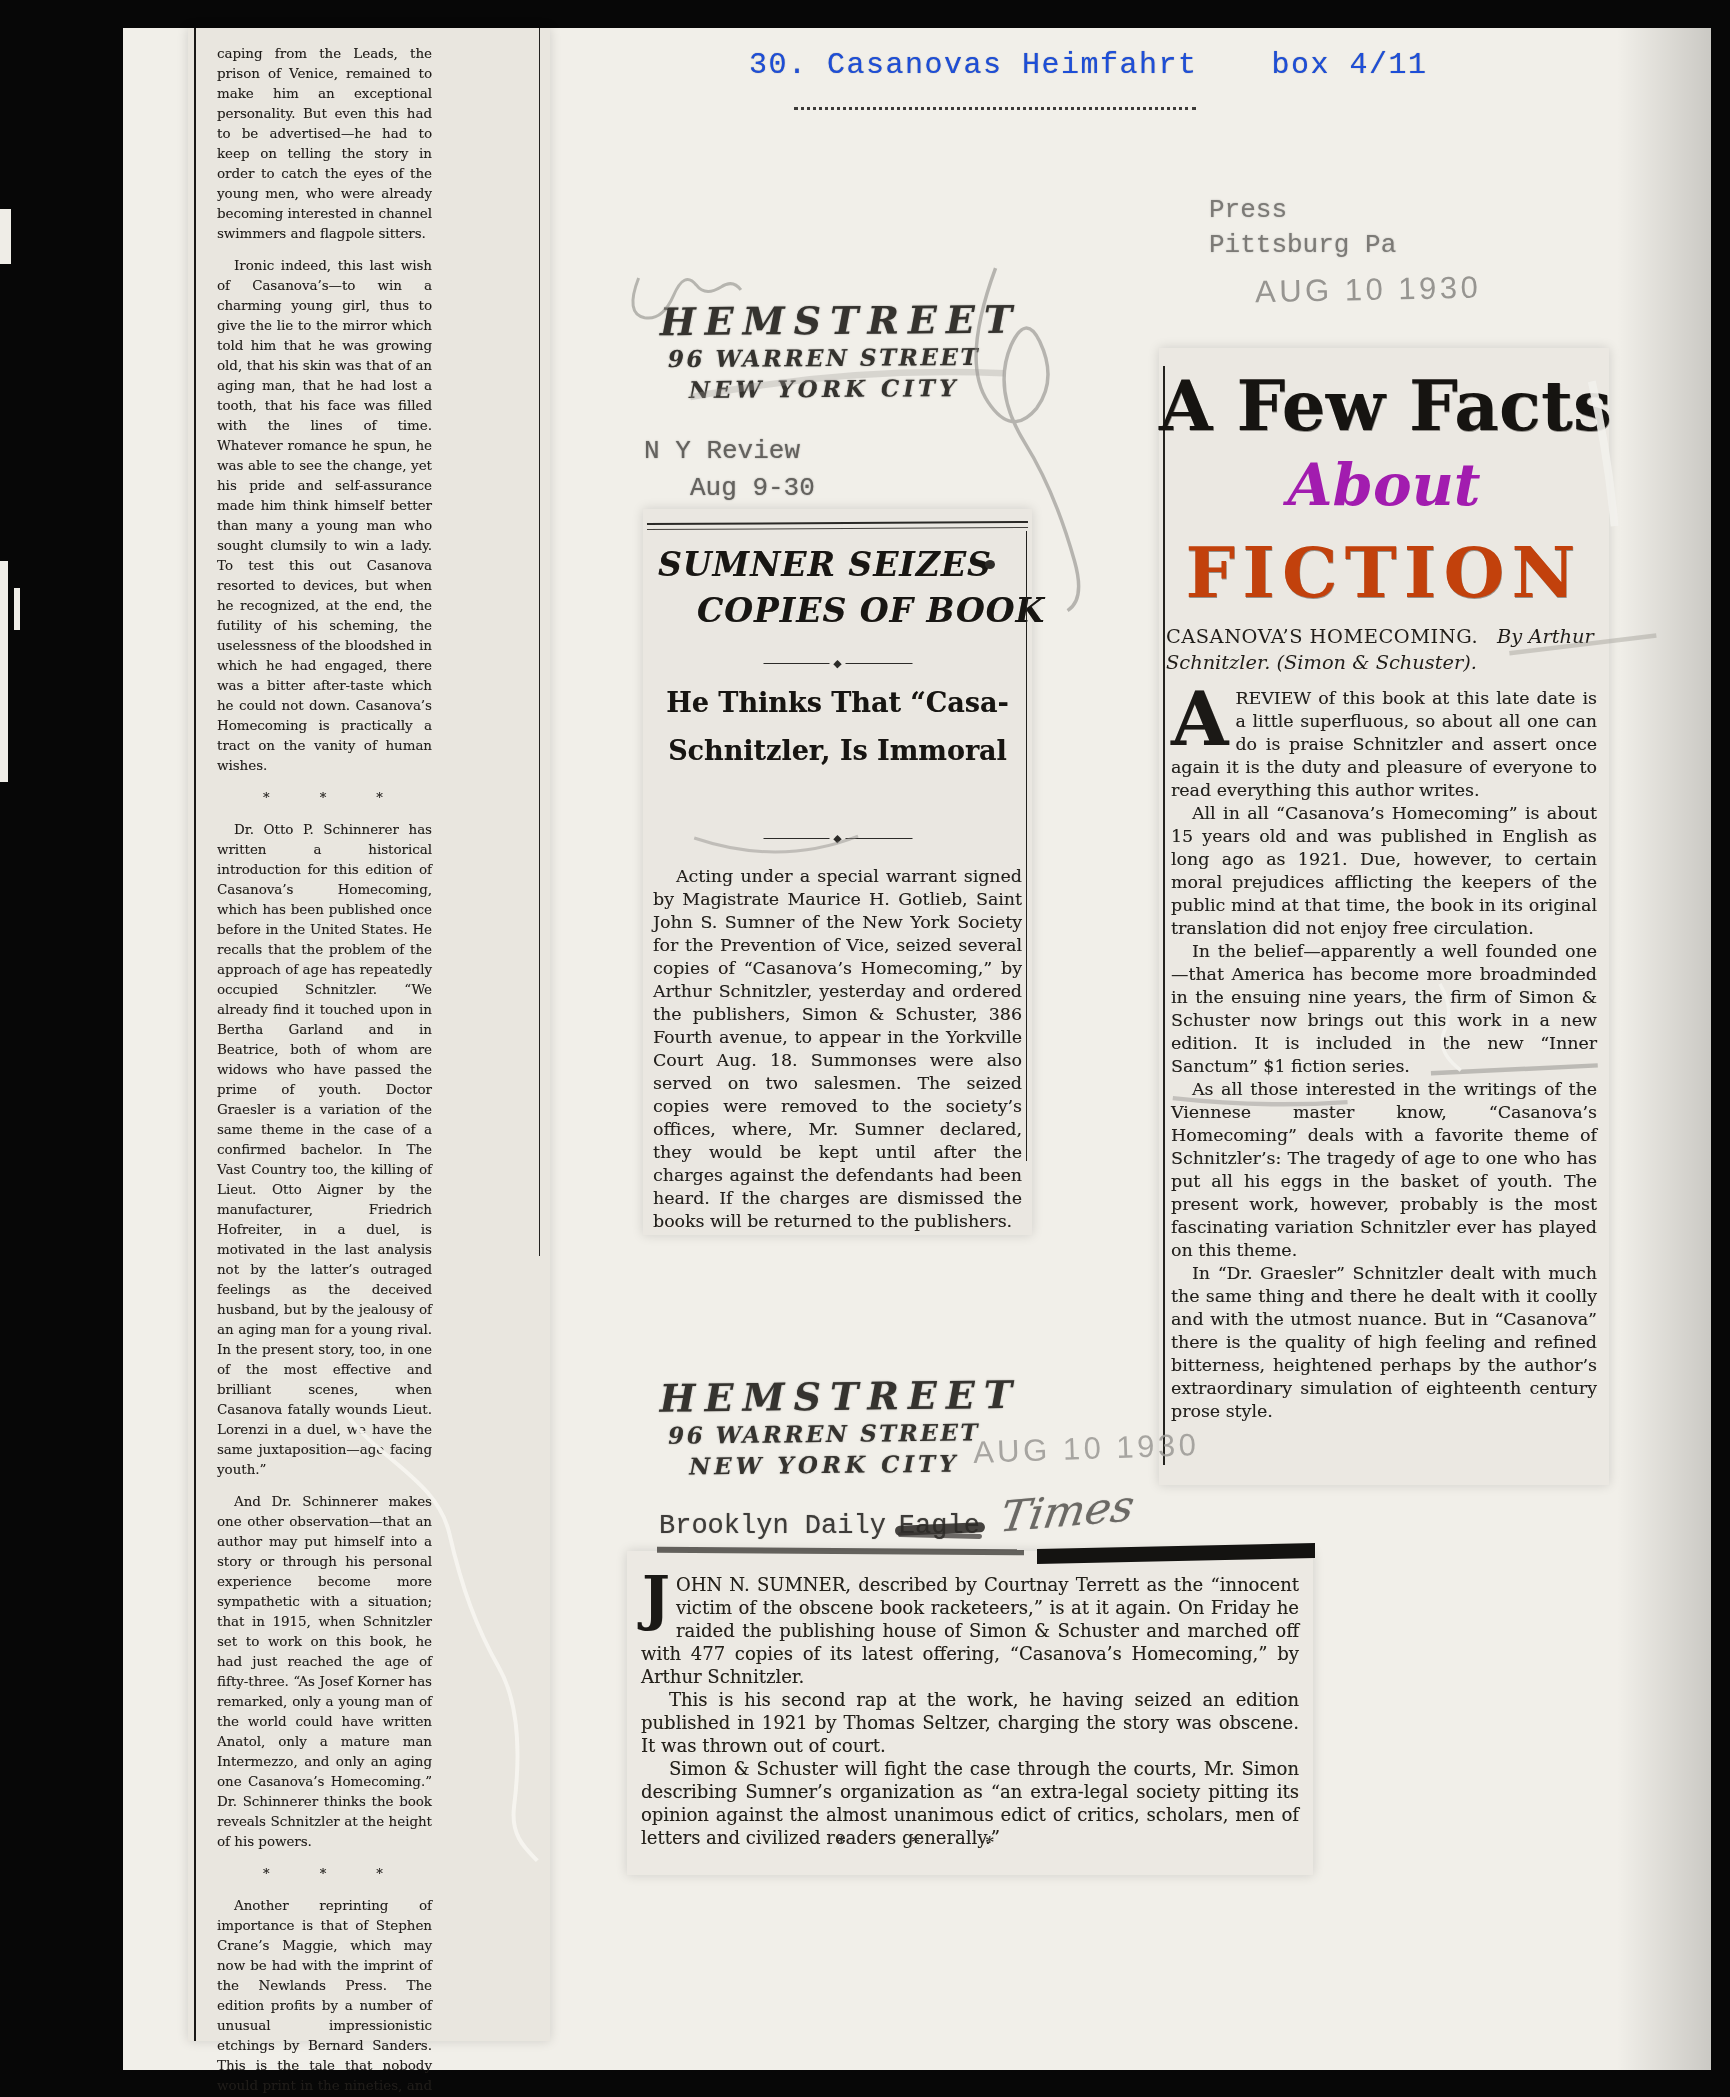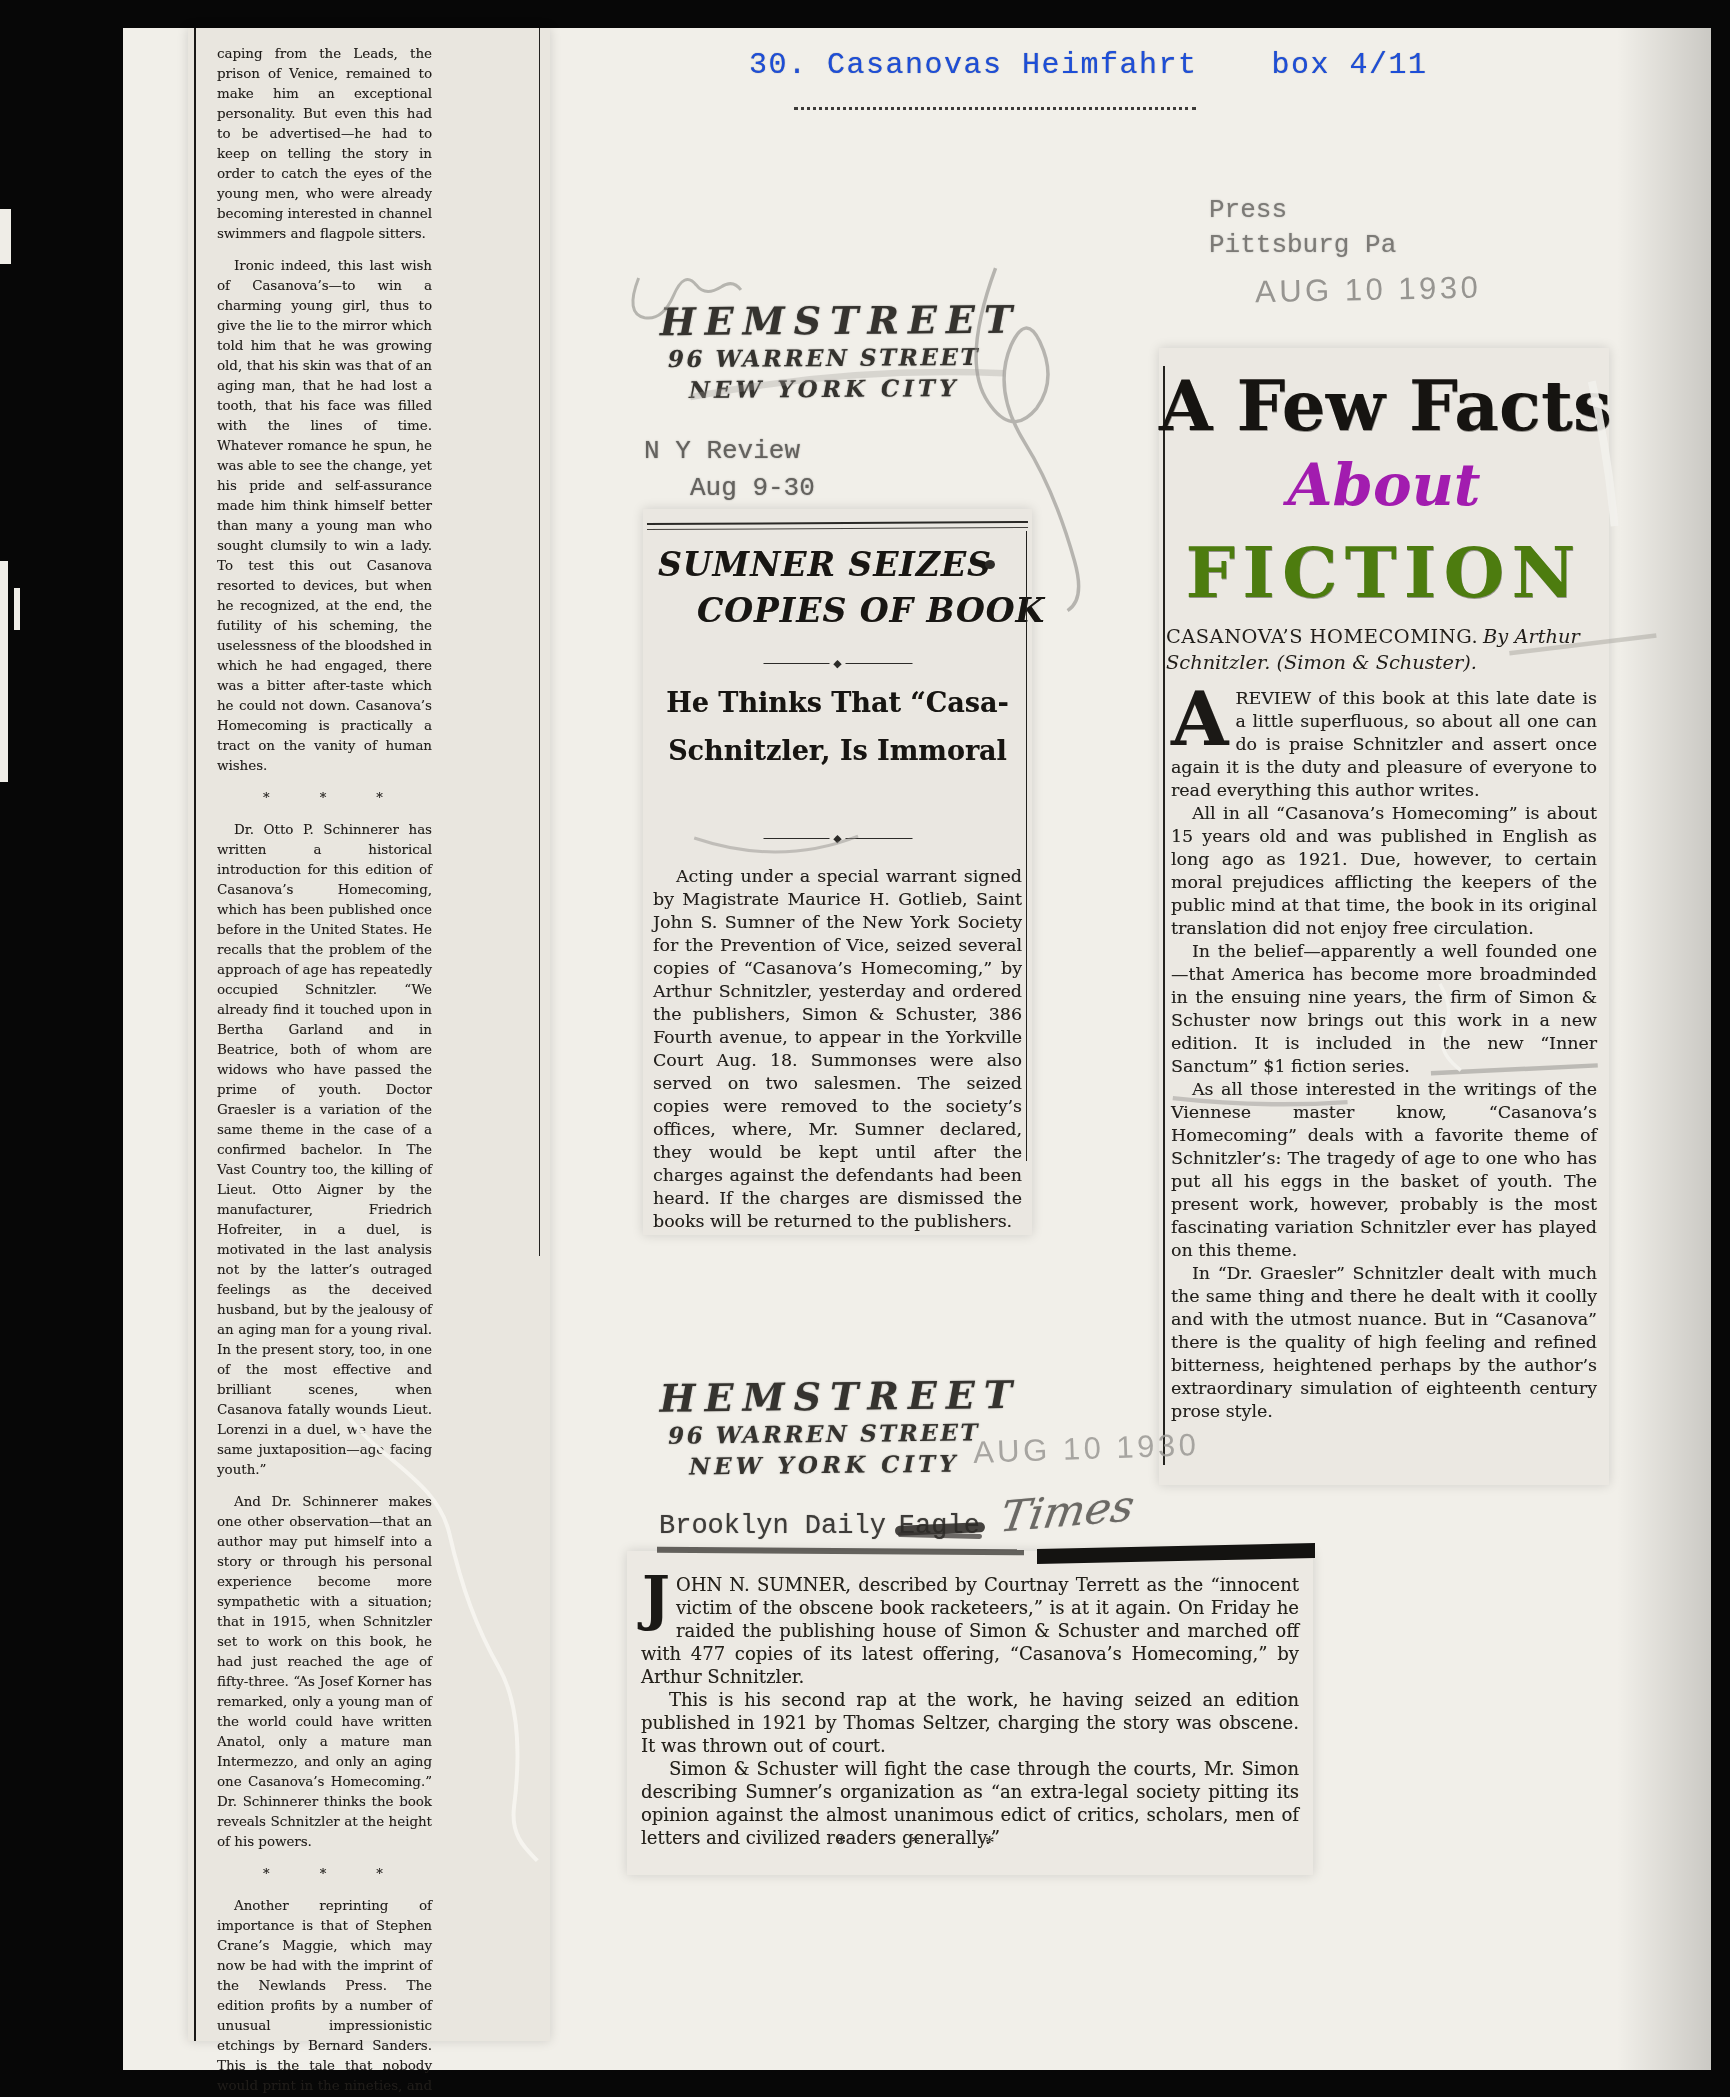--- a/index.html
+++ b/index.html
@@ -61,24 +61,24 @@
   #sumner .d2{top:324px;}
   #sumner .deck{position:absolute;left:0;right:0;top:170px;text-align:center;font-family:"DejaVu Serif",serif;font-weight:bold;font-size:27px;line-height:48px;color:#171512;text-shadow:0.2px 0.2px 0.5px rgba(25,22,18,.45);}
   #sumner .body{position:absolute;left:10px;top:356px;width:369px;font-family:"DejaVu Serif",serif;font-size:17.4px;line-height:23px;text-align:justify;color:#23201c;text-shadow:0.2px 0.2px 0.5px rgba(35,30,25,.35);}
   #sumner .body p{margin:0;text-indent:23px;}
 
   
   #fiction{left:1036px;top:320px;width:450px;height:1137px;background:#ebe8e2;}
   #fiction::before{content:"";position:absolute;left:4px;top:18px;bottom:20px;width:1.5px;background:#24231f;}
   #fiction .t1{position:absolute;left:0;right:0;top:17px;text-align:center;font-family:"DejaVu Serif",serif;font-weight:bold;font-size:69px;color:#161411;white-space:nowrap;text-shadow:0.5px 0.5px 0.5px rgba(20,18,15,.4);}
   #fiction .t2{position:absolute;left:0;right:0;top:103px;text-align:center;font-family:"DejaVu Serif",serif;font-weight:bold;font-style:italic;font-size:58px;color:#a21caf;}
-  #fiction .t3{position:absolute;left:0;right:0;top:183px;text-align:center;font-family:"DejaVu Serif",serif;font-weight:bold;font-size:70px;letter-spacing:7px;color:#4d7c0f;text-shadow:0.5px 0.5px 0.5px rgba(20,18,15,.4);}
+  #fiction .t3{position:absolute;left:0;right:0;top:183px;text-align:center;font-family:"DejaVu Serif",serif;font-weight:bold;font-size:70px;letter-spacing:7px;color:#c2410c;text-shadow:0.5px 0.5px 0.5px rgba(20,18,15,.4);}
   #fiction .credit{position:absolute;left:7px;top:276px;width:437px;font-size:19.4px;line-height:26px;color:#201d19;font-family:"DejaVu Serif",serif;}
   #fiction .credit .ct{font-weight:500;letter-spacing:0.5px;}
-  #fiction .credit .it{font-style:italic;margin-left:5px;}
+  #fiction .credit .it{font-style:italic;margin-left:19px;}
   #fiction .credit .it2{font-style:italic;margin-left:0;}
   #fiction .body{position:absolute;left:12px;top:339px;width:426px;font-family:"DejaVu Serif",serif;font-size:17.4px;line-height:23px;text-align:justify;color:#22201c;text-shadow:0.2px 0.2px 0.5px rgba(35,30,25,.35);}
   #fiction .body p{margin:0;text-indent:21px;}
   #fiction .body p.first{text-indent:0;}
   .dropcap{float:left;font-family:"DejaVu Serif",serif;font-weight:bold;color:#1b1916;font-size:74px;line-height:59px;padding:3px 7px 0 0;}
   .sig{float:right;font-weight:bold;letter-spacing:1.5px;}
 
   
   #bottomclip{left:504px;top:1523px;width:686px;height:324px;background:#ece9e3;}
   #bottomclip .tear{position:absolute;right:-2px;top:-5px;width:278px;height:15px;background:#141311;transform:skewY(-1.2deg);}

